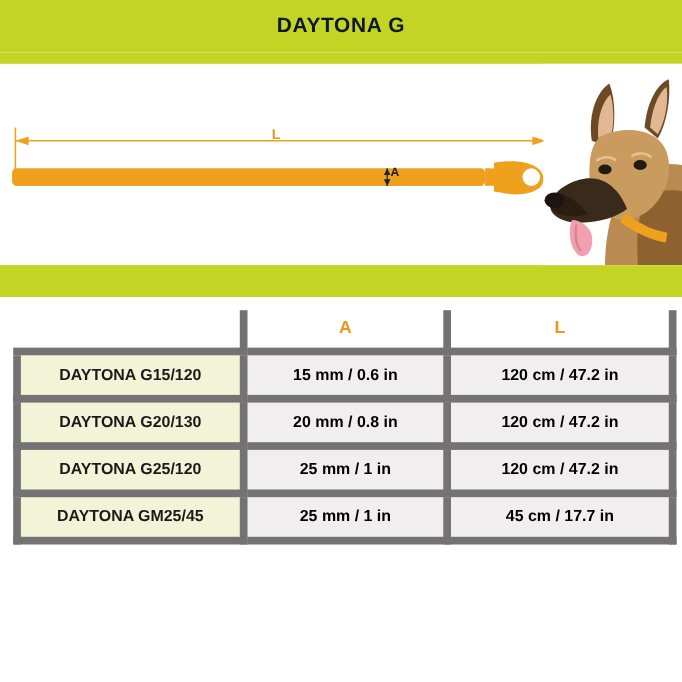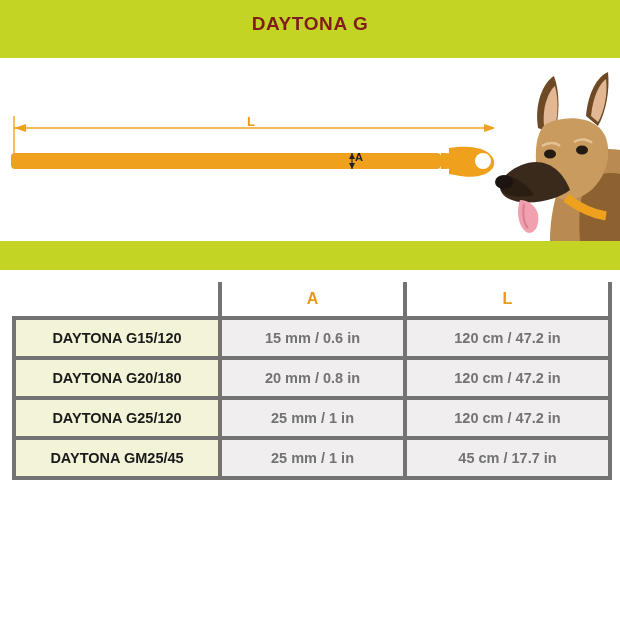--- a/index.html
+++ b/index.html
@@ -26,21 +26,21 @@
     left: 0;
     top: 0;
     width: 620px;
     height: 48px;
     background: #c3d425;
     display: flex;
     align-items: center;
     justify-content: center;
   }
   .header-title {
-    color: #7f1d1d;
+    color: #0f172a;
     font-size: 19px;
     font-weight: bold;
     letter-spacing: 0.6px;
   }
 
   
   .hero {
     position: absolute;
     left: 0;
     top: 48px;
@@ -120,21 +120,21 @@
   table.spec {
     border-collapse: collapse;
     width: 596px;
     table-layout: fixed;
   }
   table.spec col.c0 { width: 206px; }
   table.spec col.c1 { width: 185px; }
   table.spec col.c2 { width: 205px; }
 
   table.spec th, table.spec td {
-    border: 4px solid #737373;
+    border: 7px solid #737373;
     height: 36px;
     font-size: 14.5px;
     text-align: center;
     vertical-align: middle;
     padding: 0 4px;
   }
   table.spec thead th {
     border-top: none;
     background: #ffffff;
     color: #e8991c;
@@ -149,21 +149,21 @@
   td.model {
     background: #f3f3d8;
     color: #1a1a1a;
     font-weight: bold;
     text-align: left;
     padding-left: 12px;
     font-size: 14.5px;
   }
   td.val {
     background: #f0eeee;
-    color: #737373;
+    color: #000000;
     font-weight: bold;
   }
 </style>
 </head>
 <body>
 
 <div class="page">
 
   <div class="header">
     <div class="header-title">DAYTONA G</div>
@@ -248,21 +248,21 @@
           <th>L</th>
         </tr>
       </thead>
       <tbody>
         <tr>
           <td class="model">DAYTONA G15/120</td>
           <td class="val">15 mm / 0.6 in</td>
           <td class="val">120 cm / 47.2 in</td>
         </tr>
         <tr>
-          <td class="model">DAYTONA G20/180</td>
+          <td class="model">DAYTONA G20/130</td>
           <td class="val">20 mm / 0.8 in</td>
           <td class="val">120 cm / 47.2 in</td>
         </tr>
         <tr>
           <td class="model">DAYTONA G25/120</td>
           <td class="val">25 mm / 1 in</td>
           <td class="val">120 cm / 47.2 in</td>
         </tr>
         <tr>
           <td class="model">DAYTONA GM25/45</td>

